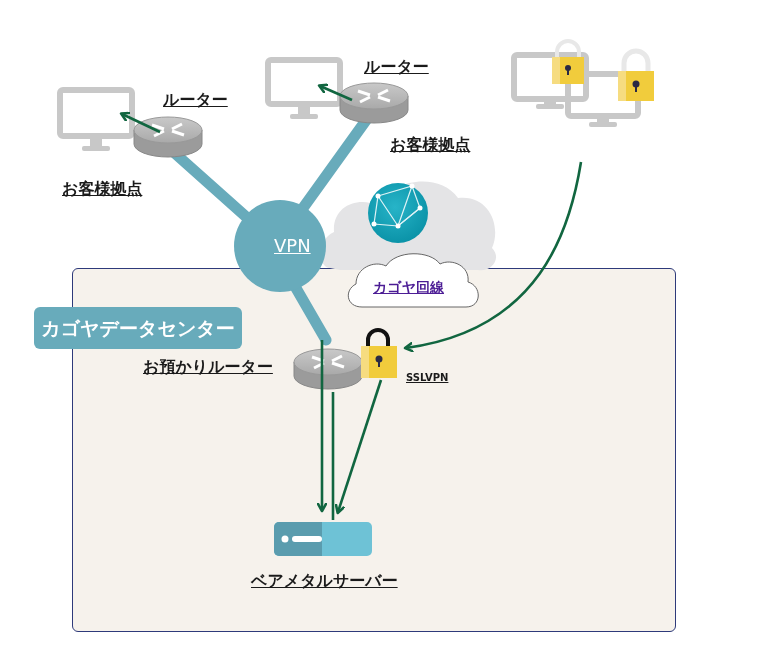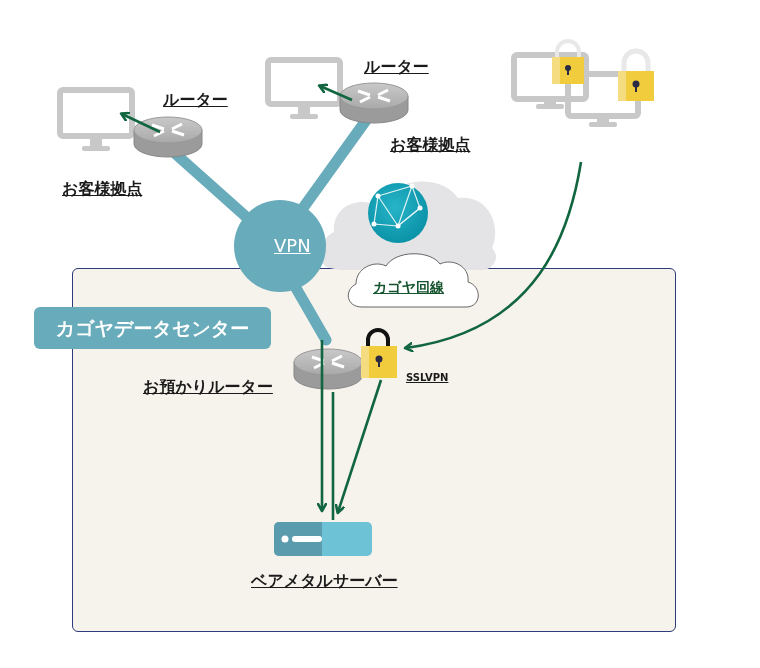--- a/index.html
+++ b/index.html
@@ -2,21 +2,21 @@
 <html><head>
 <meta charset="utf-8">
 <style>
   html, body { margin: 0; padding: 0; background: #ffffff; }
   body { width: 760px; height: 668px; position: relative; overflow: hidden;
          font-family: "DejaVu Sans", "Liberation Sans", sans-serif; }
   #stage { position: absolute; left: 0; top: 0; width: 760px; height: 668px; }
   .lbl { position: absolute; font-weight: bold; color: #1a1a1a; white-space: nowrap; text-decoration: underline; }
   .dc-box { position: absolute; left: 72px; top: 268px; width: 604px; height: 364px;
             background: #f6f2ec; border: 1.5px solid #2e3a7a; border-radius: 6px; box-sizing: border-box; }
-  .dc-tag { position: absolute; left: 34px; top: 307px; width: 237px; height: 42px;
+  .dc-tag { position: absolute; left: 34px; top: 307px; width: 208px; height: 42px;
             background: #68abbb; border-radius: 6px; color: #ffffff; font-size: 19px;
             line-height: 42px; text-align: center; font-weight: bold; }
 </style>
 </head>
 <body>
 
 <div id="stage">
 
   <div class="dc-box"></div>
 
@@ -141,18 +141,18 @@
       <line x1="381" y1="380" x2="338" y2="512"></line>
       <path d="M581,162 C570,230 540,330 406,348"></path>
     </g>
   </svg>
 
   <div class="lbl" style="left:163px;top:90px;font-size:16px">ルーター</div>
   <div class="lbl" style="left:62px;top:179px;font-size:16px">お客様拠点</div>
   <div class="lbl" style="left:364px;top:57px;font-size:16px">ルーター</div>
   <div class="lbl" style="left:390px;top:135px;font-size:16px">お客様拠点</div>
   <div class="lbl" style="left:274px;top:235px;font-size:18px;color:#ffffff;font-weight:normal">VPN</div>
-  <div class="lbl" style="left:373px;top:279px;font-size:14px;color:#14532d">カゴヤ回線</div>
+  <div class="lbl" style="left:373px;top:279px;font-size:14px;color:#4c1d95">カゴヤ回線</div>
   <div class="dc-tag">カゴヤデータセンター</div>
-  <div class="lbl" style="left:143px;top:377px;font-size:16px">お預かりルーター</div>
+  <div class="lbl" style="left:143px;top:357px;font-size:16px">お預かりルーター</div>
   <div class="lbl" style="left:406px;top:372px;font-size:10px">SSLVPN</div>
   <div class="lbl" style="left:251px;top:571px;font-size:16px">ベアメタルサーバー</div>
 </div>
 
 </body></html>

